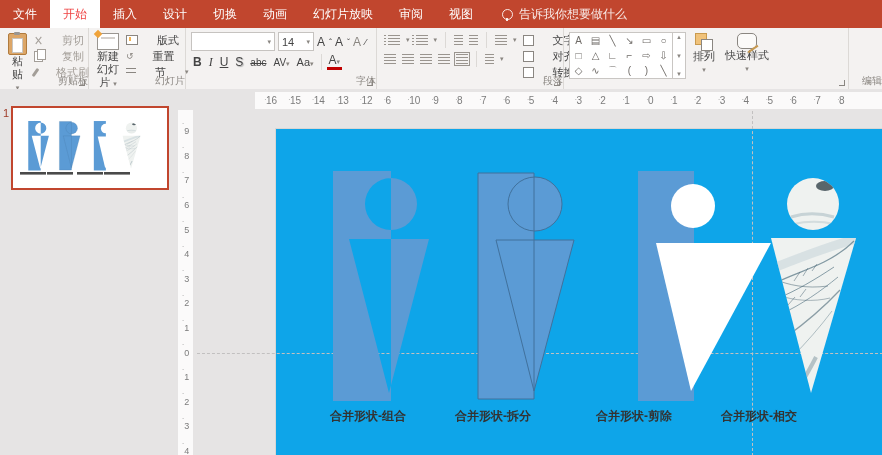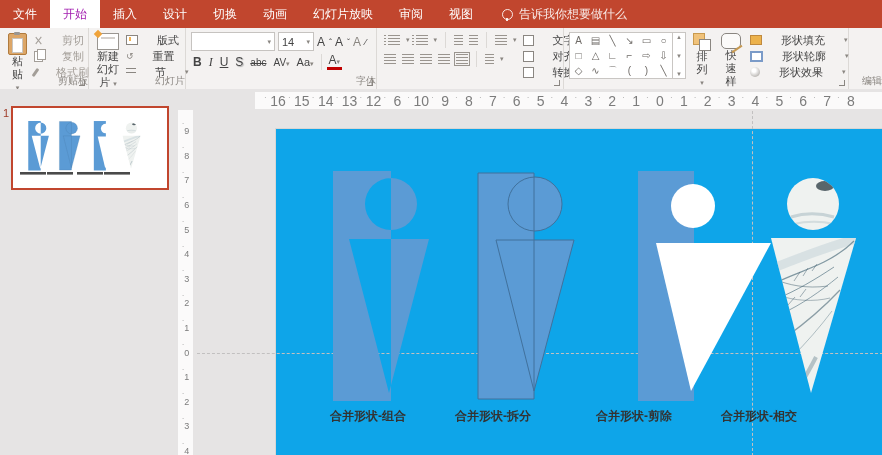--- a/index.html
+++ b/index.html
@@ -3,21 +3,21 @@
 <meta charset="utf-8">
 <style>
   html,body{margin:0;padding:0}
   body{width:882px;height:455px;overflow:hidden;position:relative;
        font-family:"Liberation Sans","DejaVu Sans",sans-serif;background:#E6E4E4;
        -webkit-font-smoothing:antialiased}
   
   #titlebar{position:absolute;left:0;top:0;right:0;height:28px;background:#C1462E;
             display:flex;align-items:stretch}
   .tab{display:flex;align-items:center;padding:0 13px;font-size:12px;color:#fff;cursor:default}
-  .tab.active{background:#fff;color:#a21caf}
+  .tab.active{background:#fff;color:#ef4444}
   .tellme{display:flex;align-items:center;gap:6px;margin-left:16px;color:rgba(255,255,255,.88);font-size:12px}
   .bulb{width:9px;height:9px;border:1.3px solid rgba(255,255,255,.88);border-radius:50%;position:relative}
   .bulb::after{content:"";position:absolute;left:2.6px;top:8px;width:2.5px;height:3px;background:rgba(255,255,255,.88)}
   
   #ribbon{position:absolute;left:0;top:28px;right:0;height:61px;background:#F4F2F1;
           border-bottom:1px solid #D5D1CF;display:flex}
   .group{position:relative;border-right:1px solid #DCD9D6;padding:4px 5px 14px 5px;
          display:flex;align-items:flex-start;gap:4px}
   .group-label{position:absolute;left:0;right:0;bottom:1px;text-align:right;
                font-size:10px;color:#8A8681}
@@ -89,21 +89,21 @@
          border:2px solid #C1462E;box-sizing:border-box}
   
   #vruler{position:absolute;left:178px;top:21px;width:15px;bottom:0;background:#FBFAFA;overflow:hidden}
   .vcell{height:24.6px;display:flex;align-items:center;justify-content:center;
          font-size:9px;color:#7C7C7C;transform:rotate(0deg)}
   .vcell::before{content:"·";display:block;position:relative;top:-8px;left:0;color:#ABABAB;font-size:8px}
   .vlead{height:9px}
   #hruler{position:absolute;left:255px;top:3px;right:0;height:17px;background:#FBFAFA;
           display:flex;align-items:center;overflow:hidden}
   .hlead{width:11px;flex:none}
-  .hcell{width:23.88px;flex:none;text-align:center;font-size:14px;color:#7C7C7C;position:relative}
+  .hcell{width:23.88px;flex:none;font-size:10px;color:#7C7C7C;position:relative}
   .hcell::before{content:"·";position:absolute;left:-2px;top:0;color:#ABABAB;font-size:8px}
   
   #canvas{position:absolute;left:196px;top:21px;right:0;bottom:0;overflow:hidden}
   #slide{position:absolute;left:79px;top:18px;width:607px;height:327px;background:#0ea5e9;
          border-left:1px solid #D8D6D4;border-top:1px solid #D8D6D4}
   .guide-h{position:absolute;left:0;right:0;top:242px;border-top:1px dashed #C2C0C0}
   .guide-v{position:absolute;top:0;bottom:0;left:476px;border-left:1px dashed #C2C0C0}
   #shapes-svg{position:absolute;left:0;top:0}
   .shape-label{position:absolute;top:279px;width:140px;margin-left:-70px;text-align:center;
                font-size:12px;font-weight:bold;color:#333}
@@ -315,20 +315,21 @@
         <span class="mi mi-dirbox"></span>
         <span>对齐文本</span>
           <span class="arr">▾</span>
       </div>
       <div class="smallbtn">
         <span class="mi mi-dirbox"></span>
         <span>转换为 SmartArt</span>
           <span class="arr">▾</span>
       </div>
     </div>
+    <div class="group-label">段落</div>
     <div class="launcher"></div>
   </div>
 
   <div class="group" style="width:274px">
     <div class="gallery">
       <div class="gcells">
         <span class="gcell">A</span>
           <span class="gcell">▤</span>
           <span class="gcell">╲</span>
           <span class="gcell">↘</span>
@@ -355,37 +356,20 @@
     </div>
     <div class="bigbtn">
       <span class="mi ic-arrange"></span>
       <span>排列</span>
       <span class="arr">▾</span>
     </div>
     <div class="bigbtn">
       <span class="mi ic-qstyle"></span>
       <span>快速样式</span>
       <span class="arr">▾</span>
-    </div>
-    <div class="smallcol" style="margin-left:2px">
-      <div class="smallbtn">
-        <span class="mi mi-fill"></span>
-        <span>形状填充</span>
-          <span class="arr">▾</span>
-      </div>
-      <div class="smallbtn">
-        <span class="mi mi-outline"></span>
-        <span>形状轮廓</span>
-          <span class="arr">▾</span>
-      </div>
-      <div class="smallbtn">
-        <span class="mi mi-effect"></span>
-        <span>形状效果</span>
-          <span class="arr">▾</span>
-      </div>
     </div>
     <div class="launcher"></div>
   </div>
 
   <div class="group" style="flex:1;border-right:none">
     <div class="group-label">编辑</div>
   </div>
 </div>
 
 <div id="workarea">

